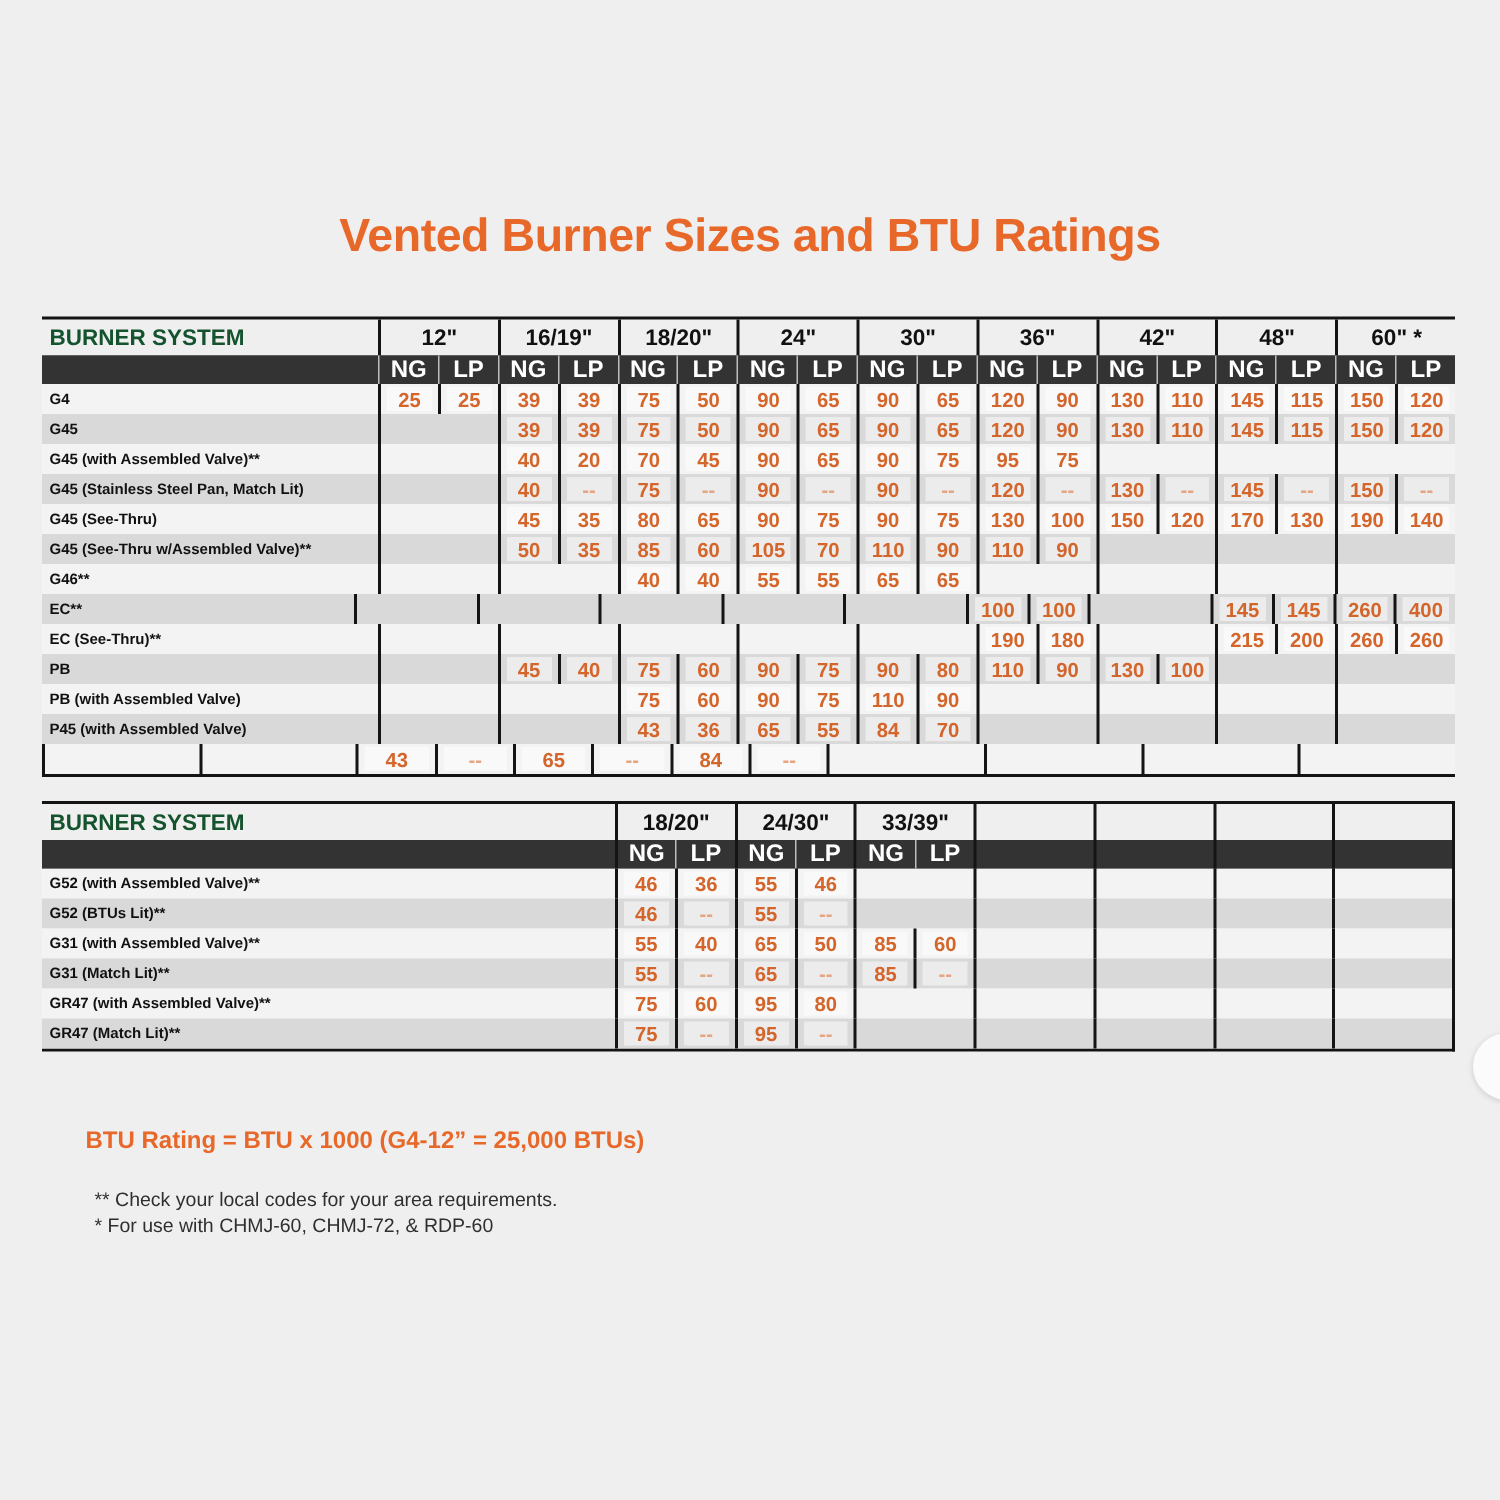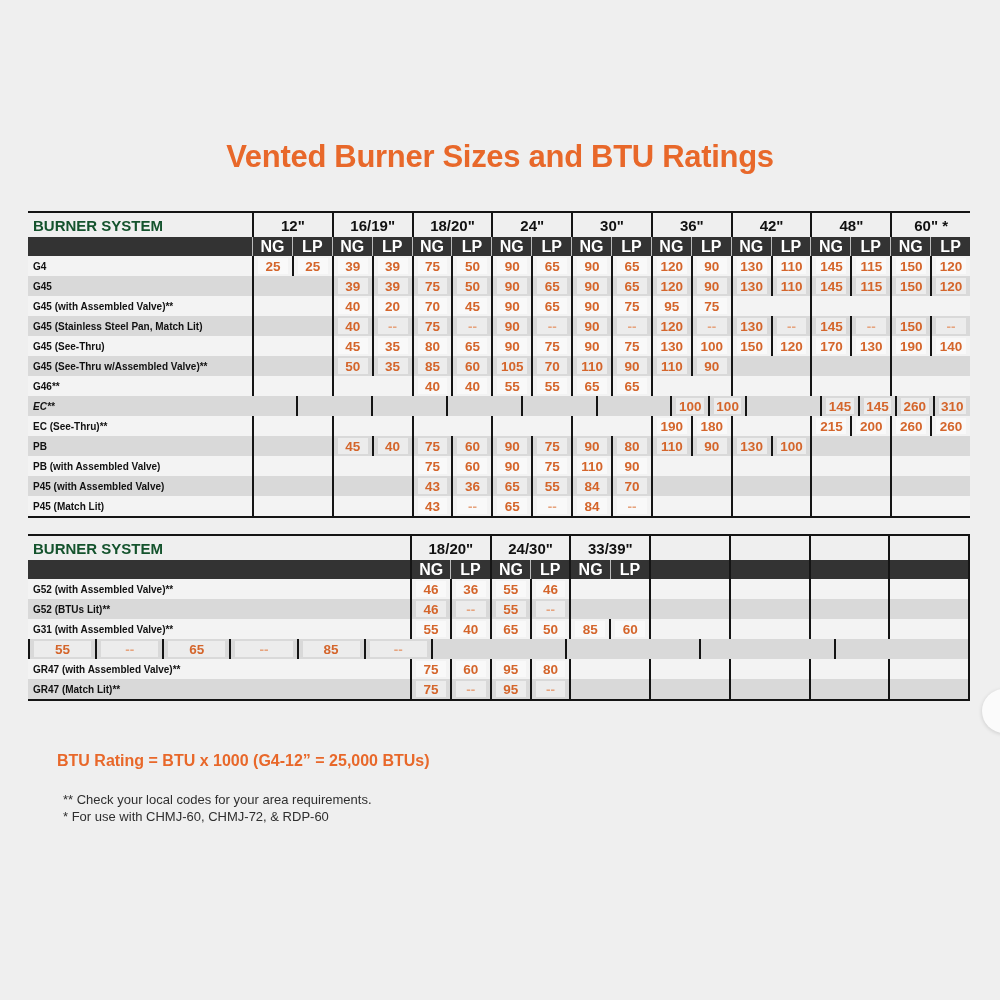--- a/index.html
+++ b/index.html
@@ -463,21 +463,21 @@
         <div class="inner-div"></div>
         <div class="half"></div>
       </div>
       <div class="pair-cell">
         <div class="half"></div>
         <div class="inner-div"></div>
         <div class="half"></div>
       </div>
     </div>
     <div class="data-row row-dark">
-      <div class="labelcol row-label" style="width: 268px; font-style: italic;">EC**</div>
+      <div class="labelcol row-label" style="width: 208px;">EC**</div>
       <div class="pair-cell">
         <div class="half"></div>
         <div class="inner-div"></div>
         <div class="half"></div>
       </div>
       <div class="pair-cell">
         <div class="half"></div>
         <div class="inner-div"></div>
         <div class="half"></div>
       </div>
@@ -507,21 +507,21 @@
         <div class="half"></div>
       </div>
       <div class="pair-cell">
         <div class="half has-val">145</div>
         <div class="inner-div on"></div>
         <div class="half has-val">145</div>
       </div>
       <div class="pair-cell">
         <div class="half has-val">260</div>
         <div class="inner-div on"></div>
-        <div class="half has-val">310</div>
+        <div class="half has-val">400</div>
       </div>
     </div>
     <div class="data-row row-light">
       <div class="labelcol row-label" style="width: 224px;">EC (See-Thru)**</div>
       <div class="pair-cell">
         <div class="half"></div>
         <div class="inner-div"></div>
         <div class="half"></div>
       </div>
       <div class="pair-cell">
@@ -703,21 +703,20 @@
         <div class="inner-div"></div>
         <div class="half"></div>
       </div>
       <div class="pair-cell">
         <div class="half"></div>
         <div class="inner-div"></div>
         <div class="half"></div>
       </div>
     </div>
     <div class="data-row row-light">
-      <div class="labelcol row-label" style="width: 224px;">P45 (Match Lit)</div>
       <div class="pair-cell">
         <div class="half"></div>
         <div class="inner-div"></div>
         <div class="half"></div>
       </div>
       <div class="pair-cell">
         <div class="half"></div>
         <div class="inner-div"></div>
         <div class="half"></div>
       </div>
@@ -849,20 +848,21 @@
         <div class="half has-val">85</div>
         <div class="inner-div on"></div>
         <div class="half has-val">60</div>
       </div>
       <div class="pair-cell"></div>
       <div class="pair-cell"></div>
       <div class="pair-cell"></div>
       <div class="pair-cell"></div>
     </div>
     <div class="data-row row-dark">
+      <div class="labelcol row-label" style="width: 382px;">G31 (Match Lit)**</div>
       <div class="pair-cell">
         <div class="half has-val">55</div>
         <div class="inner-div on"></div>
         <div class="half has-val dash">--</div>
       </div>
       <div class="pair-cell">
         <div class="half has-val">65</div>
         <div class="inner-div on"></div>
         <div class="half has-val dash">--</div>
       </div>

